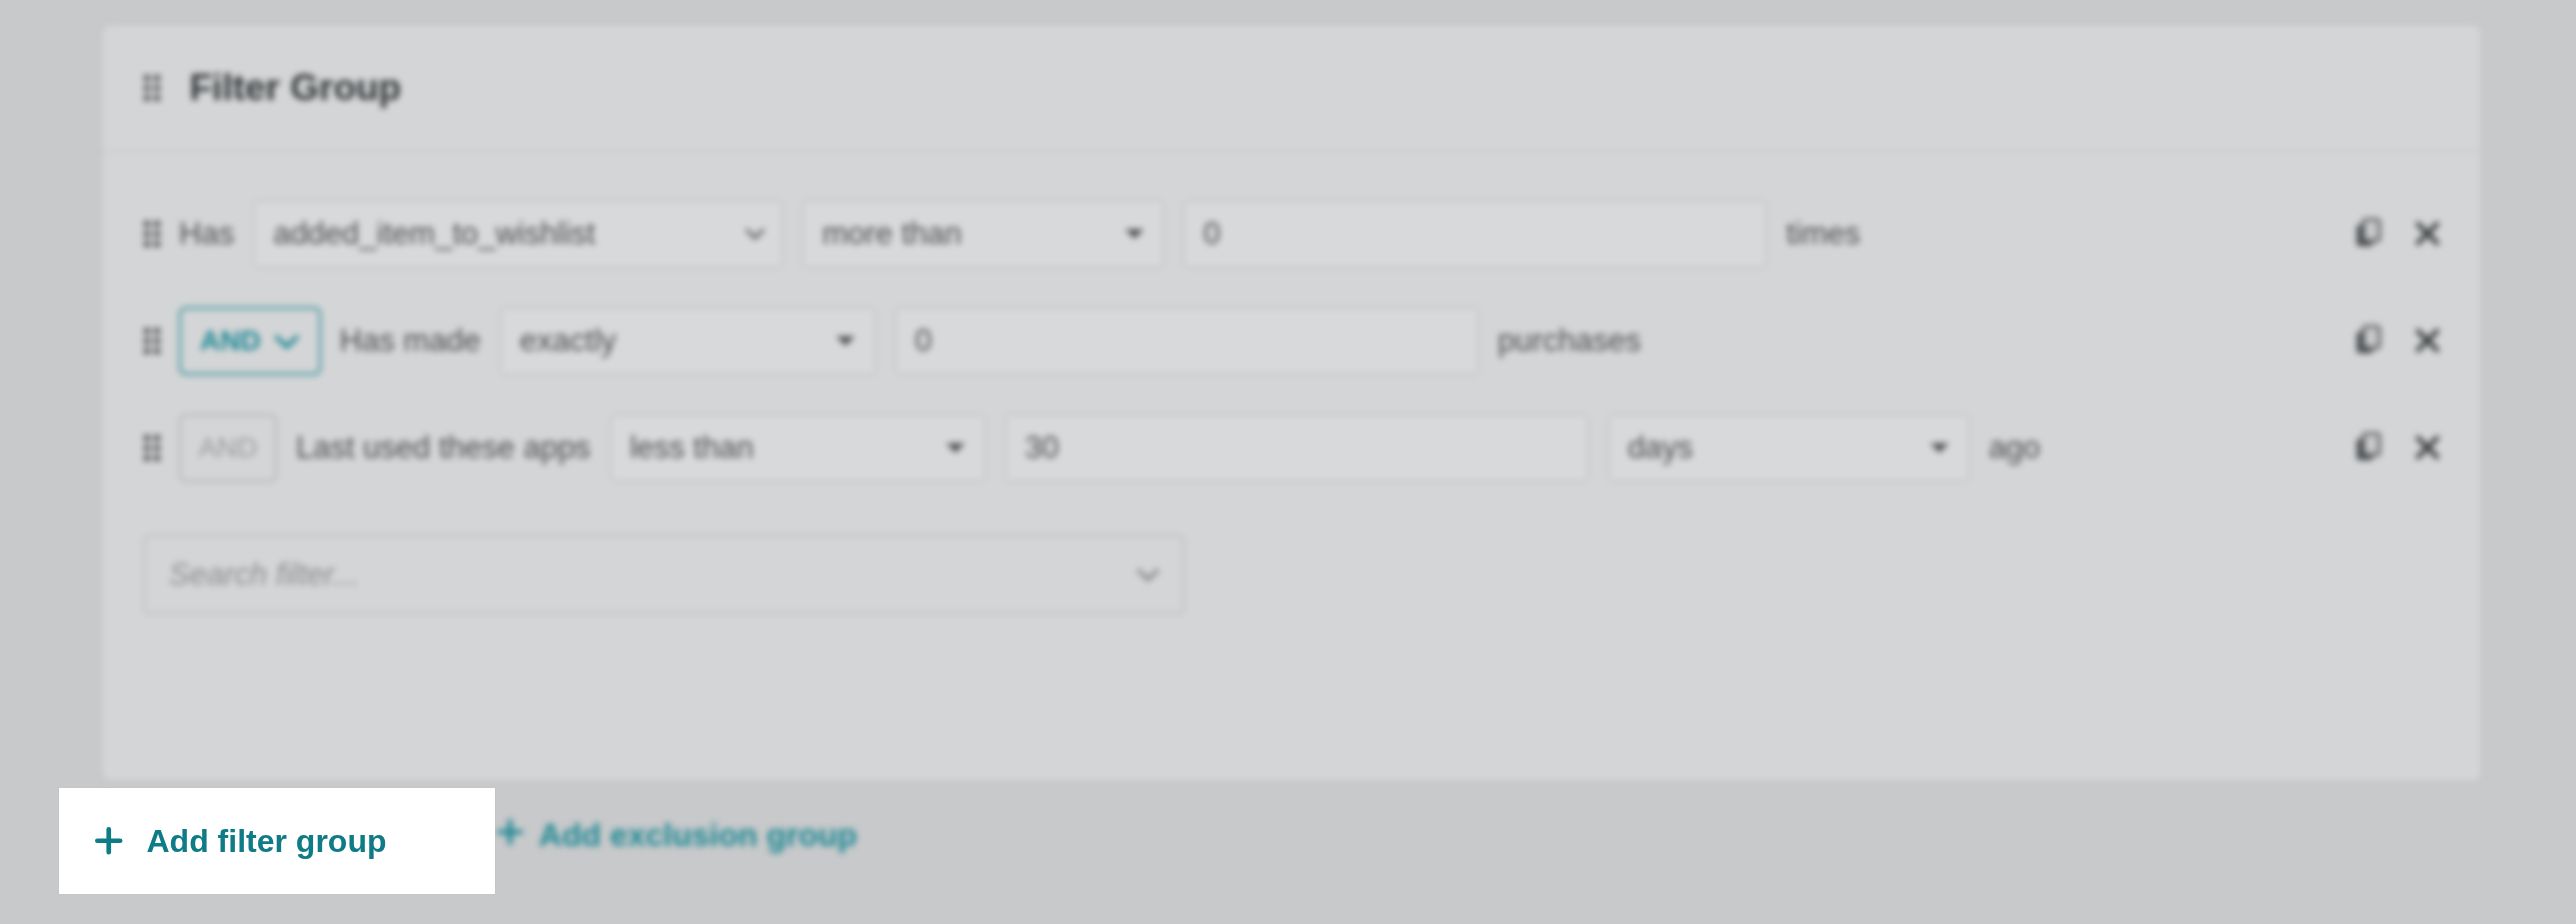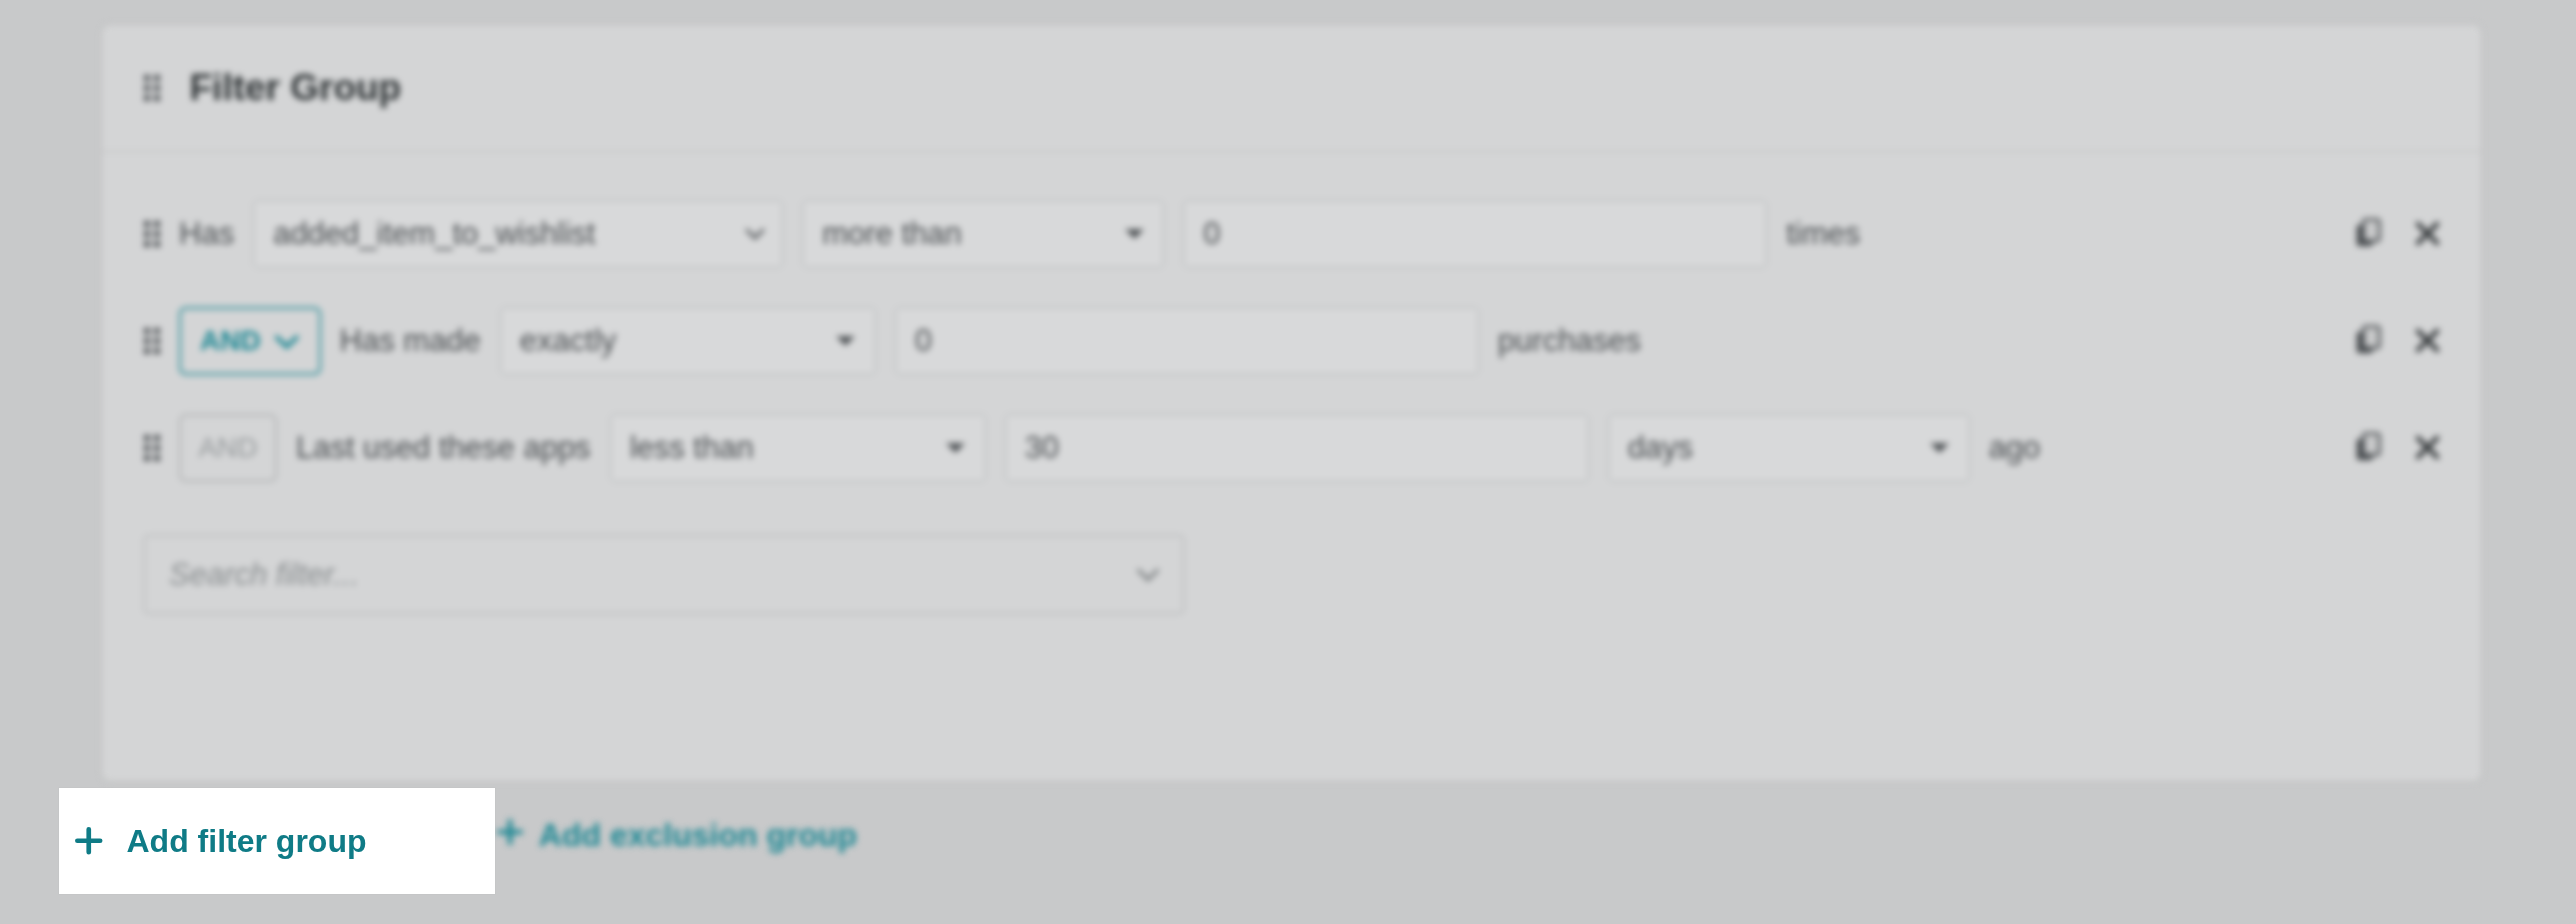--- a/index.html
+++ b/index.html
@@ -153,21 +153,21 @@
   
   .sharp-card {
     position: absolute;
     left: 59px;
     top: 788px;
     width: 436px;
     height: 106px;
     background: #ffffff;
     display: flex;
     align-items: center;
-    padding: 0 15px;
+    padding: 0 35px;
     gap: 23px;
     color: #0f7b86;
     font-weight: 700;
     font-size: 32px;
     box-shadow: 0 0 0 0.7px rgba(0,0,0,0.02);
   }
   .sharp-card svg { display:block; }
 
 </style>
 </head>

